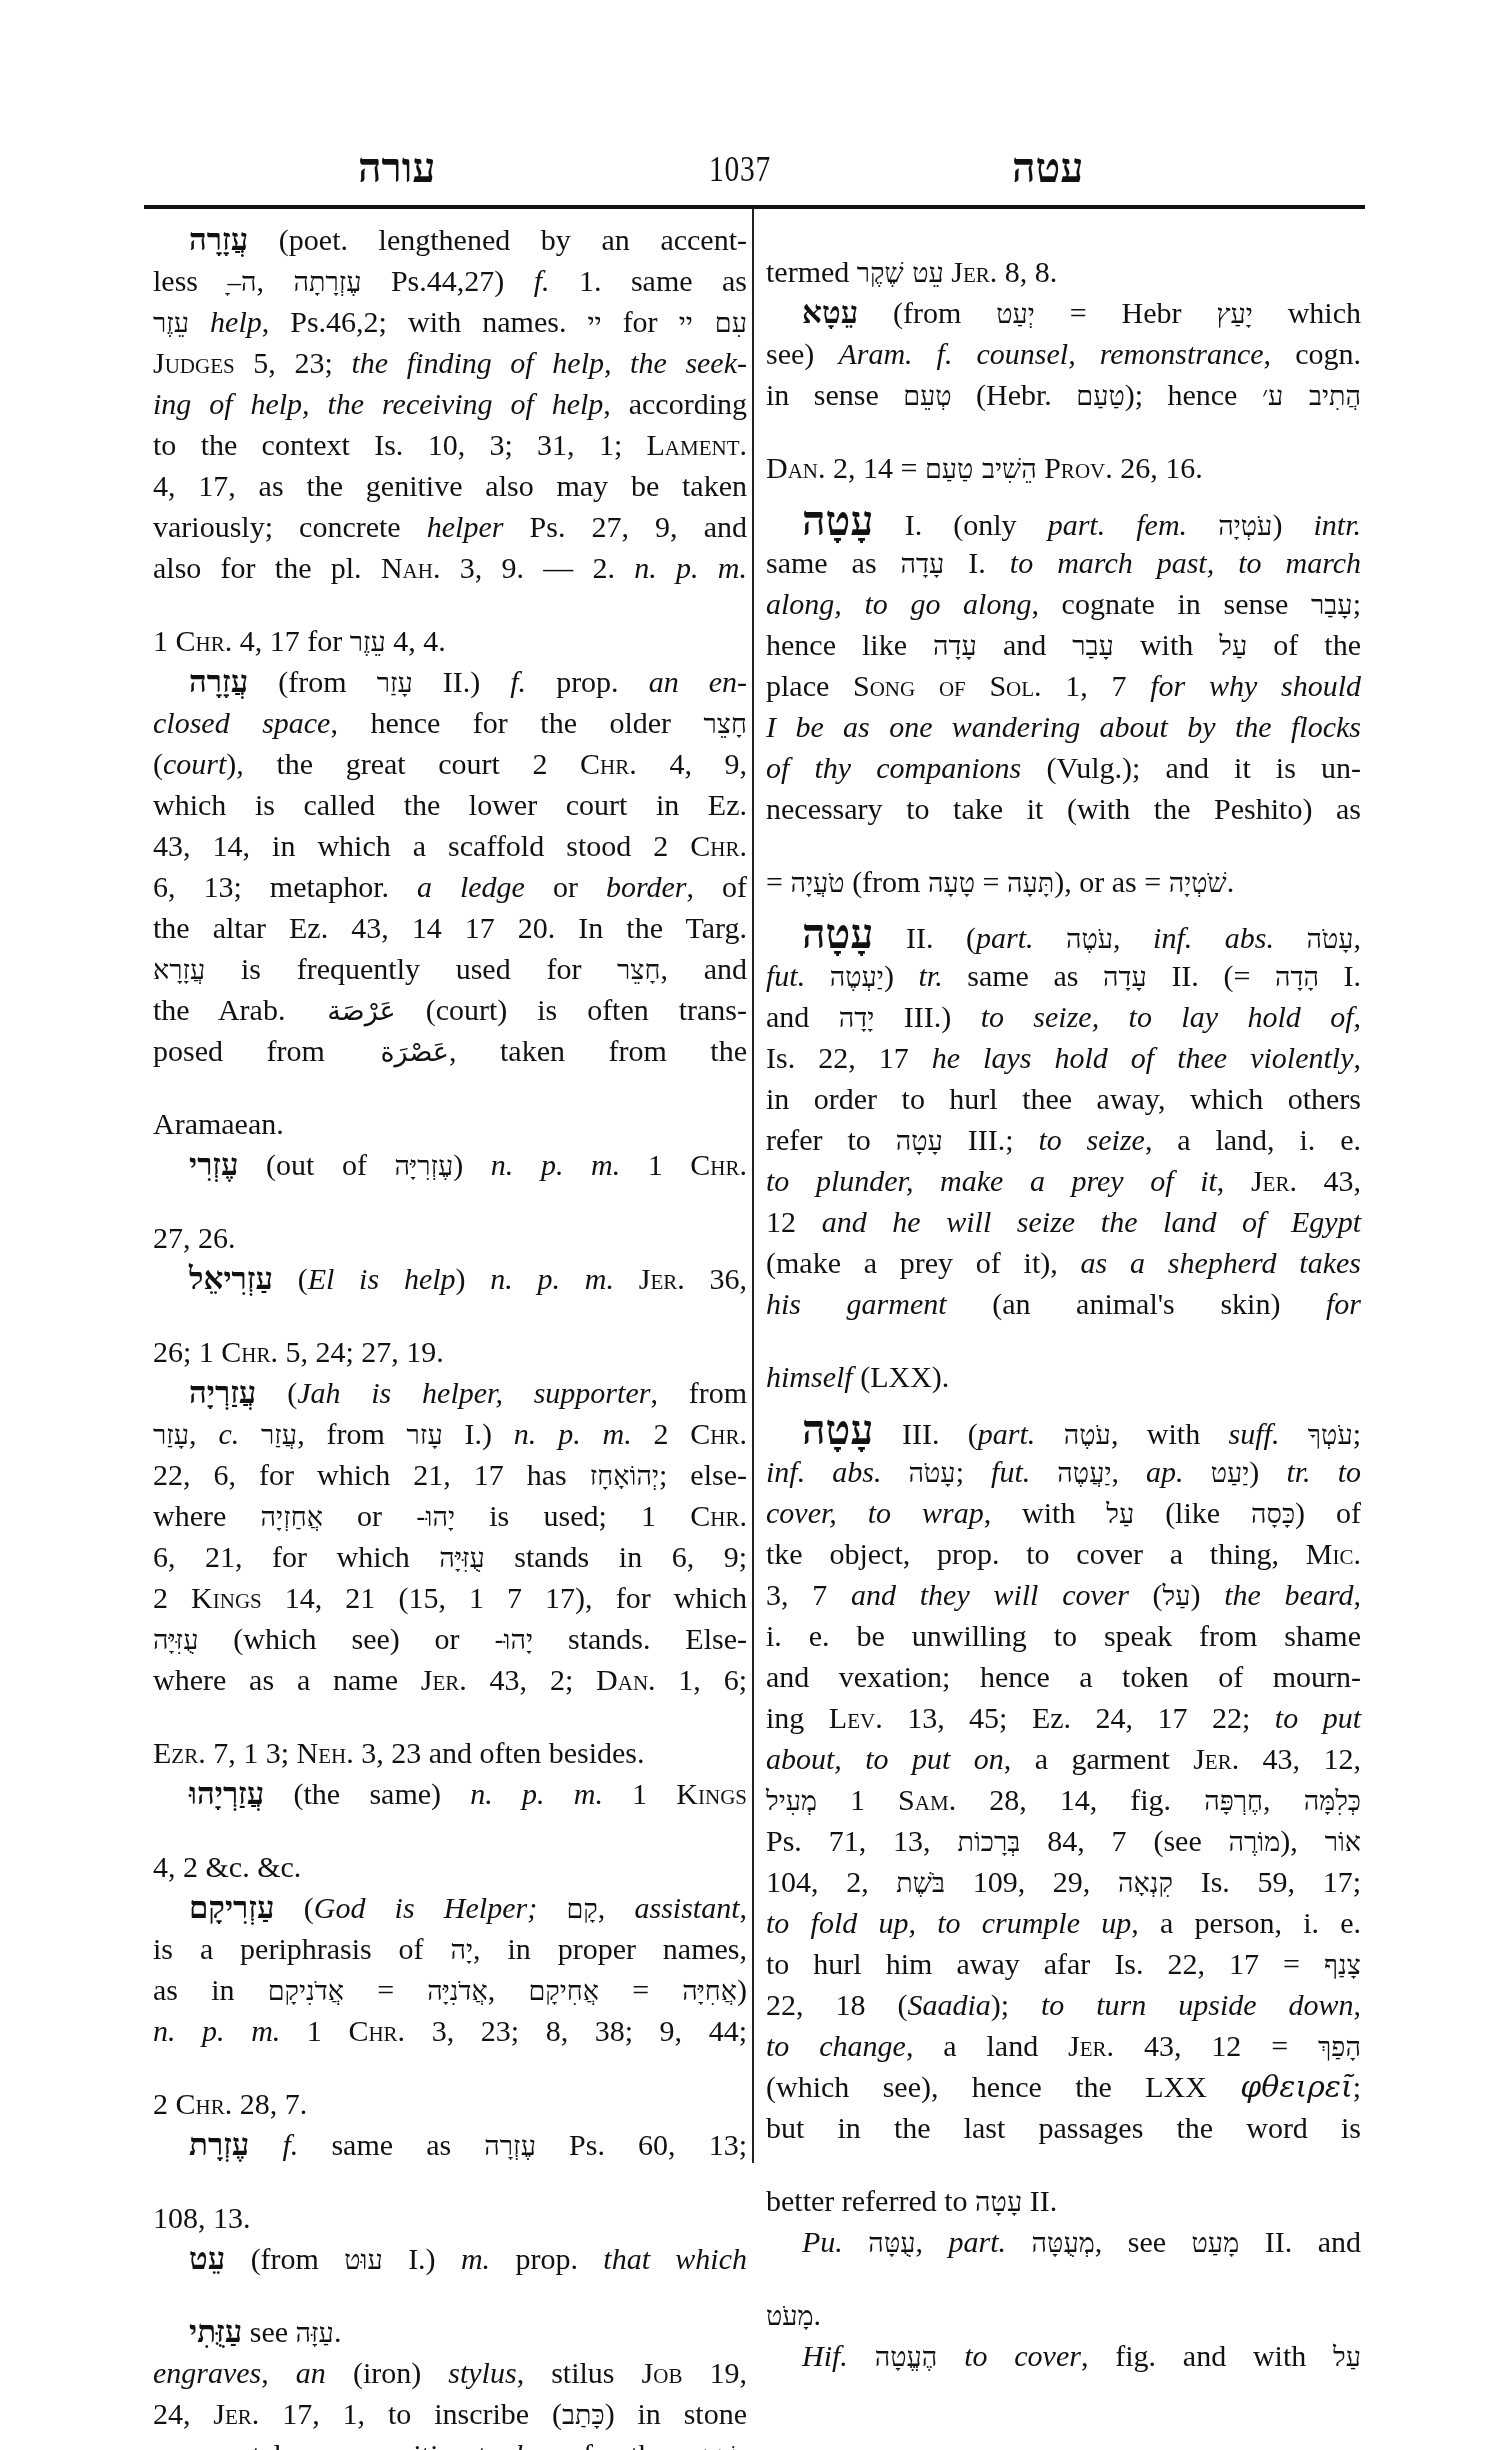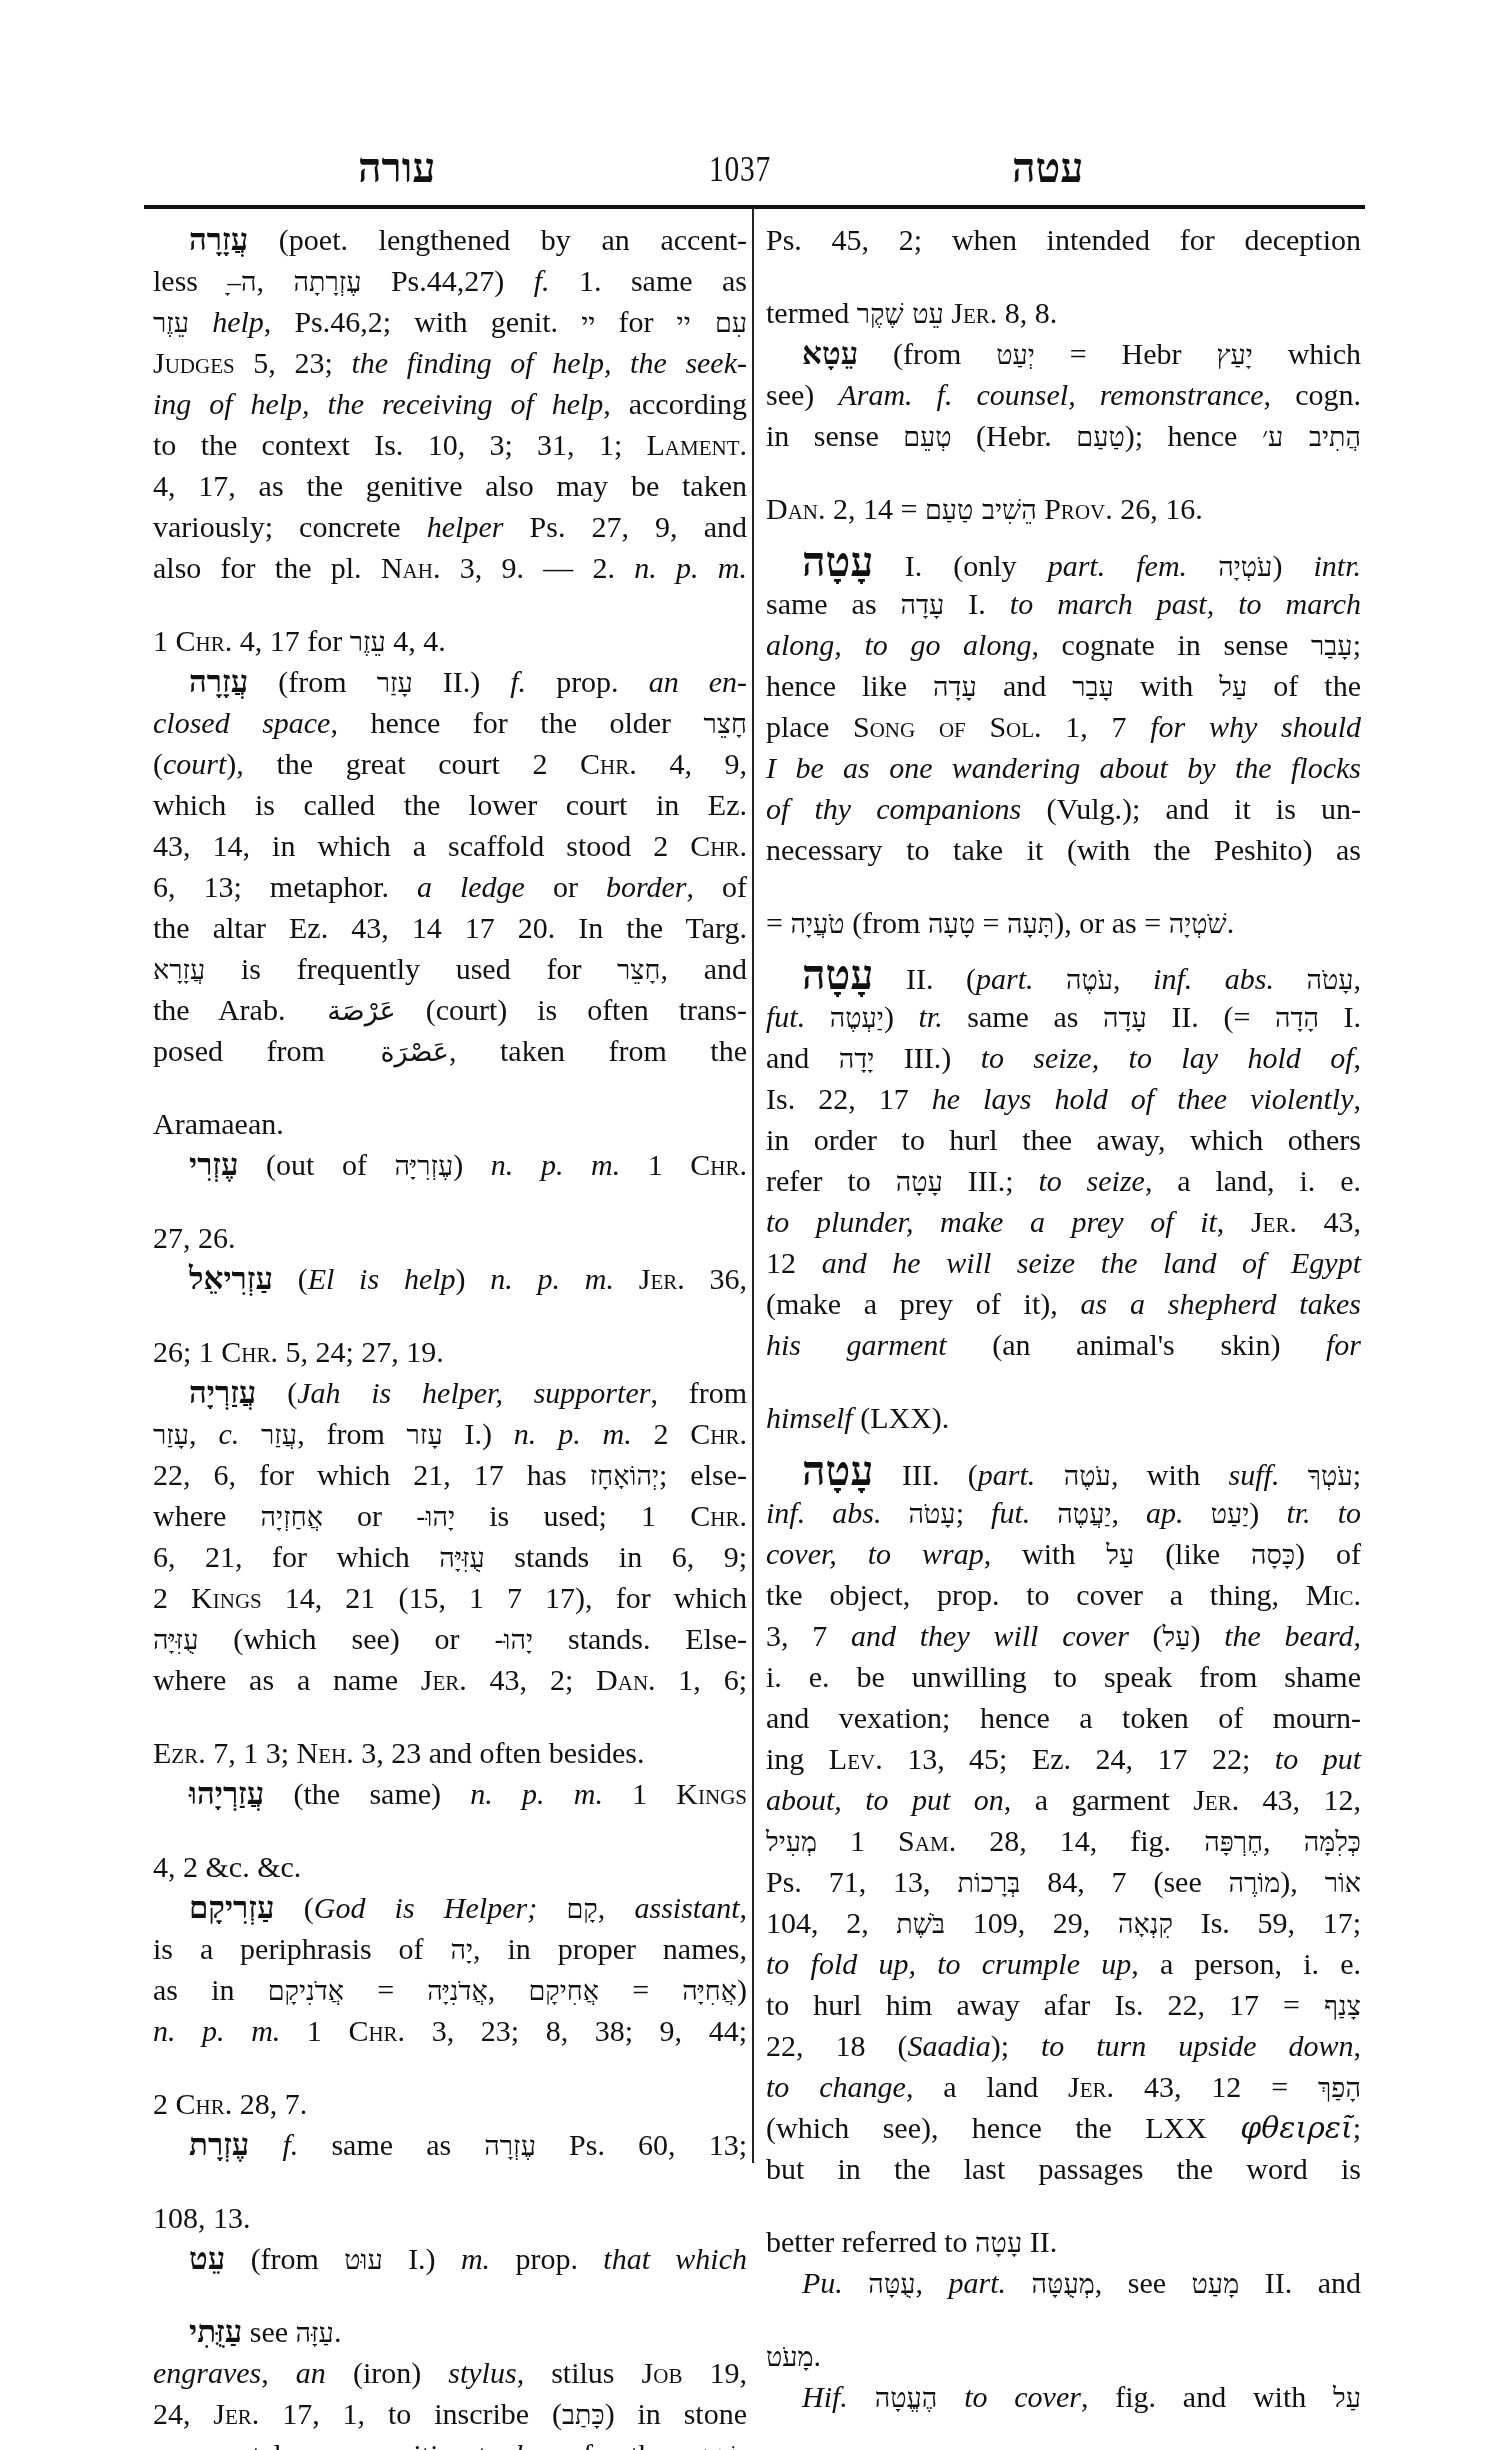--- a/index.html
+++ b/index.html
@@ -44,21 +44,21 @@
     <span class="rh-center">1037</span>
     <span class="rh-right">עטה</span>
   </div>
 
   <div class="head-rule"></div>
   <div class="col-divider"></div>
 
   <div class="column col-left" id="col-0">
       <div class="line indent"><span class="hw">עֲזָרָה</span><span> (poet. lengthened by an accent-</span></div>
       <div class="line"><span>less </span><span class="he">ה–ָ</span><span>, </span><span class="he">עֶזְרָתָה</span><span> Ps.44,27) </span><span class="it">f.</span><span> 1. same as</span></div>
-      <div class="line"><span class="he">עֵזֶר</span><span class="it"> help</span><span>, Ps.46,2; with genit. </span><span class="he">יי</span><span> for </span><span class="he">עִם יי</span></div>
+      <div class="line"><span class="he">עֵזֶר</span><span class="it"> help</span><span>, Ps.46,2; with names. </span><span class="he">יי</span><span> for </span><span class="he">עִם יי</span></div>
       <div class="line"><span class="sc">Judges</span><span> 5, 23; </span><span class="it">the finding of help, the seek-</span></div>
       <div class="line"><span class="it">ing of help, the receiving of help</span><span>, according</span></div>
       <div class="line"><span>to the context Is. 10, 3; 31, 1; </span><span class="sc">Lament.</span></div>
       <div class="line"><span>4, 17, as the genitive also may be taken</span></div>
       <div class="line"><span>variously; concrete </span><span class="it">helper</span><span> Ps. 27, 9, and</span></div>
       <div class="line"><span>also for the pl. </span><span class="sc">Nah.</span><span> 3, 9. — 2. </span><span class="it">n. p. m.</span></div>
       <div class="line last"><span>1 </span><span class="sc">Chr.</span><span> 4, 17 for </span><span class="he">עֵזֶר</span><span> 4, 4.</span></div>
       <div class="line indent"><span class="hw">עֲזָרָה</span><span> (from </span><span class="he">עָזַר</span><span> II.) </span><span class="it">f.</span><span> prop. </span><span class="it">an en-</span></div>
       <div class="line"><span class="it">closed space</span><span>, hence for the older </span><span class="he">חָצֵר</span></div>
       <div class="line"><span>(</span><span class="it">court</span><span>), the great court 2 </span><span class="sc">Chr.</span><span> 4, 9,</span></div>
@@ -92,21 +92,20 @@
       <div class="line last"><span>2 </span><span class="sc">Chr.</span><span> 28, 7.</span></div>
       <div class="line indent"><span class="hw">עֶזְרָת</span><span> </span><span class="it">f.</span><span> same as </span><span class="he">עֶזְרָה</span><span> Ps. 60, 13;</span></div>
       <div class="line last"><span>108, 13.</span></div>
       <div class="line indent"><span class="hw">עֵט</span><span> (from </span><span class="he">עוּט</span><span> I.) </span><span class="it">m.</span><span> prop. </span><span class="it">that which</span></div>
       <div class="line indent last"><span class="hw">עַזֻּתִי</span><span> see </span><span class="he">עַזָּה</span><span>.</span></div>
       <div class="line"><span class="it">engraves</span><span>, </span><span class="it">an</span><span> (iron) </span><span class="it">stylus</span><span>, stilus </span><span class="sc">Job</span><span> 19,</span></div>
       <div class="line"><span>24, </span><span class="sc">Jer.</span><span> 17, 1, to inscribe (</span><span class="he">כָּתַב</span><span>) in stone</span></div>
       <div class="line"><span>or metal; </span><span class="it">a writing-tool</span><span>, of the </span><span class="he">סֹפֵר</span></div>
     </div>
   <div class="column col-right" id="col-1">
-      <div class="line"><span>Ps. 45, 2; when intended for deception</span></div>
       <div class="line last"><span>termed </span><span class="he">עֵט שֶׁקֶר</span><span> </span><span class="sc">Jer.</span><span> 8, 8.</span></div>
       <div class="line indent"><span class="hw">עֵטָא</span><span> (from </span><span class="he">יְעַט</span><span> = Hebr </span><span class="he">יָעַץ</span><span> which</span></div>
       <div class="line"><span>see) </span><span class="it">Aram. f. counsel, remonstrance</span><span>, cogn.</span></div>
       <div class="line"><span>in sense </span><span class="he">טְעֵם</span><span> (Hebr. </span><span class="he">טַעַם</span><span>); hence </span><span class="he">הֲתִיב ע׳</span></div>
       <div class="line last"><span class="sc">Dan.</span><span> 2, 14 = </span><span class="he">הֵשִׁיב טַעַם</span><span> </span><span class="sc">Prov.</span><span> 26, 16.</span></div>
       <div class="line indent gap"><span class="hwb">עָטָה</span><span> I. (only </span><span class="it">part. fem.</span><span> </span><span class="he">עֹטְיָה</span><span>) </span><span class="it">intr.</span></div>
       <div class="line"><span>same as </span><span class="he">עָדָה</span><span> I. </span><span class="it">to march past, to march</span></div>
       <div class="line"><span class="it">along, to go along</span><span>, cognate in sense </span><span class="he">עָבַר</span><span>;</span></div>
       <div class="line"><span>hence like </span><span class="he">עָדָה</span><span> and </span><span class="he">עָבַר</span><span> with </span><span class="he">עַל</span><span> of the</span></div>
       <div class="line"><span>place </span><span class="sc">Song of Sol.</span><span> 1, 7 </span><span class="it">for why should</span></div>

